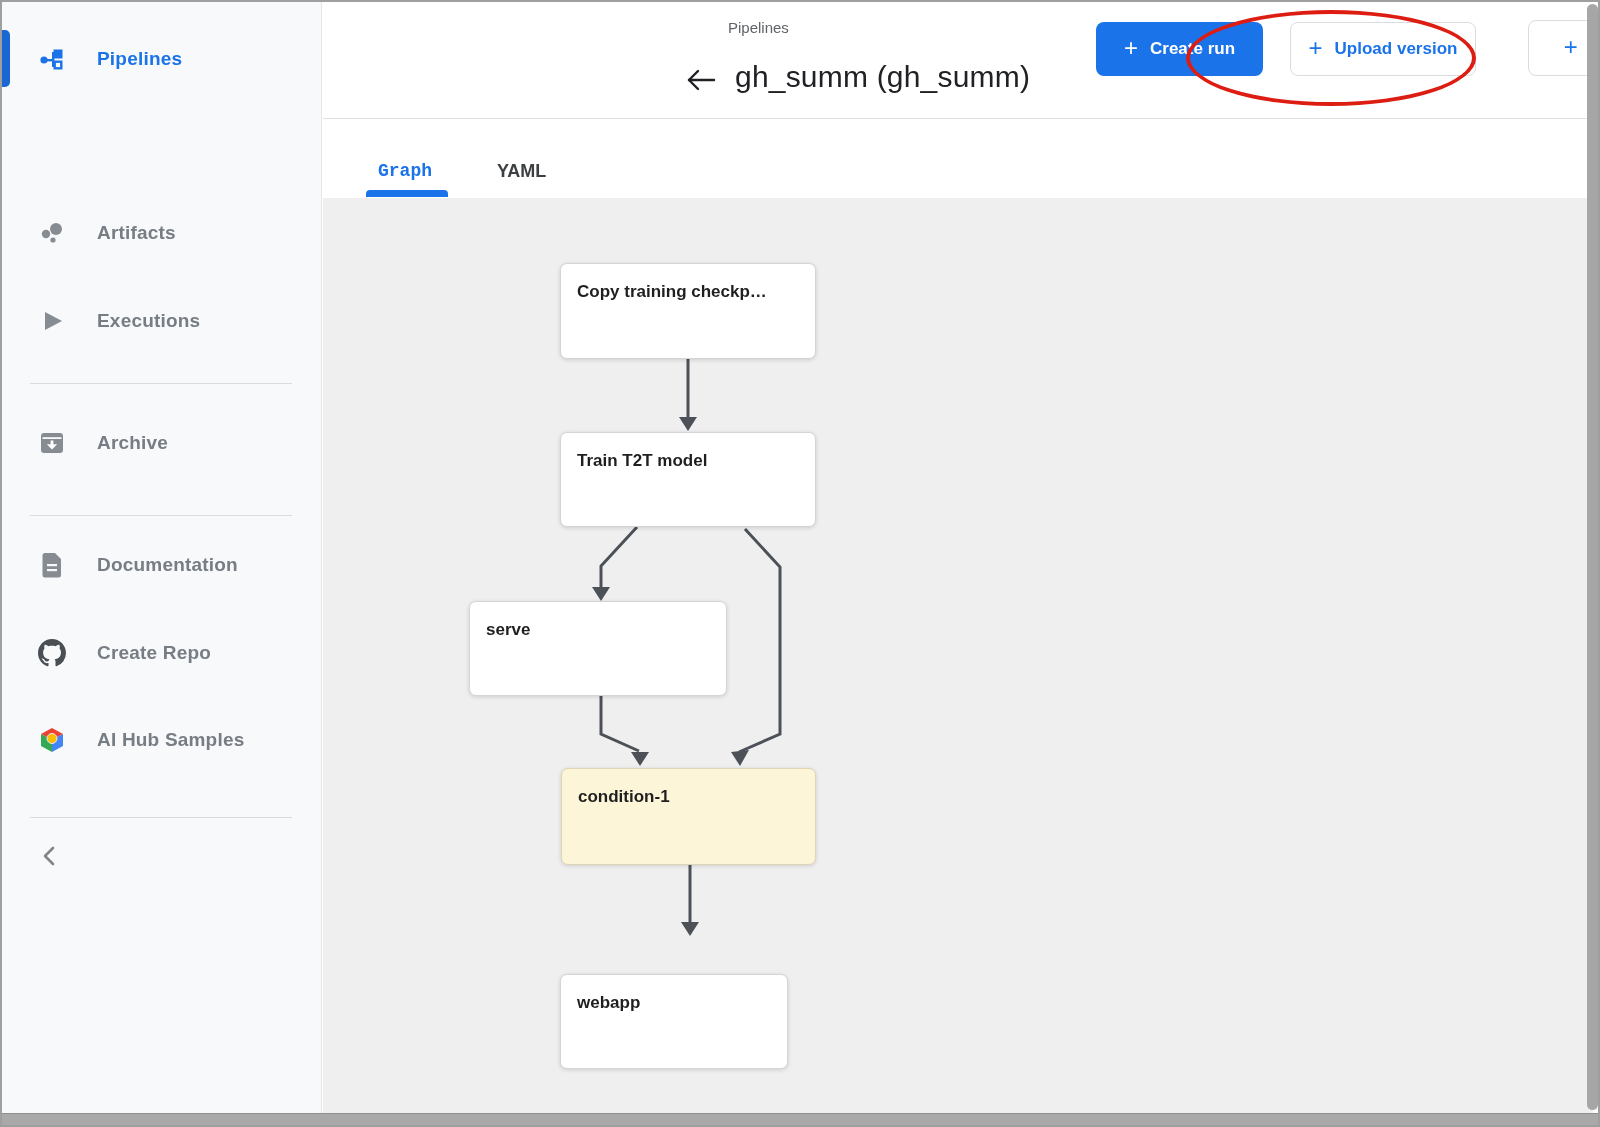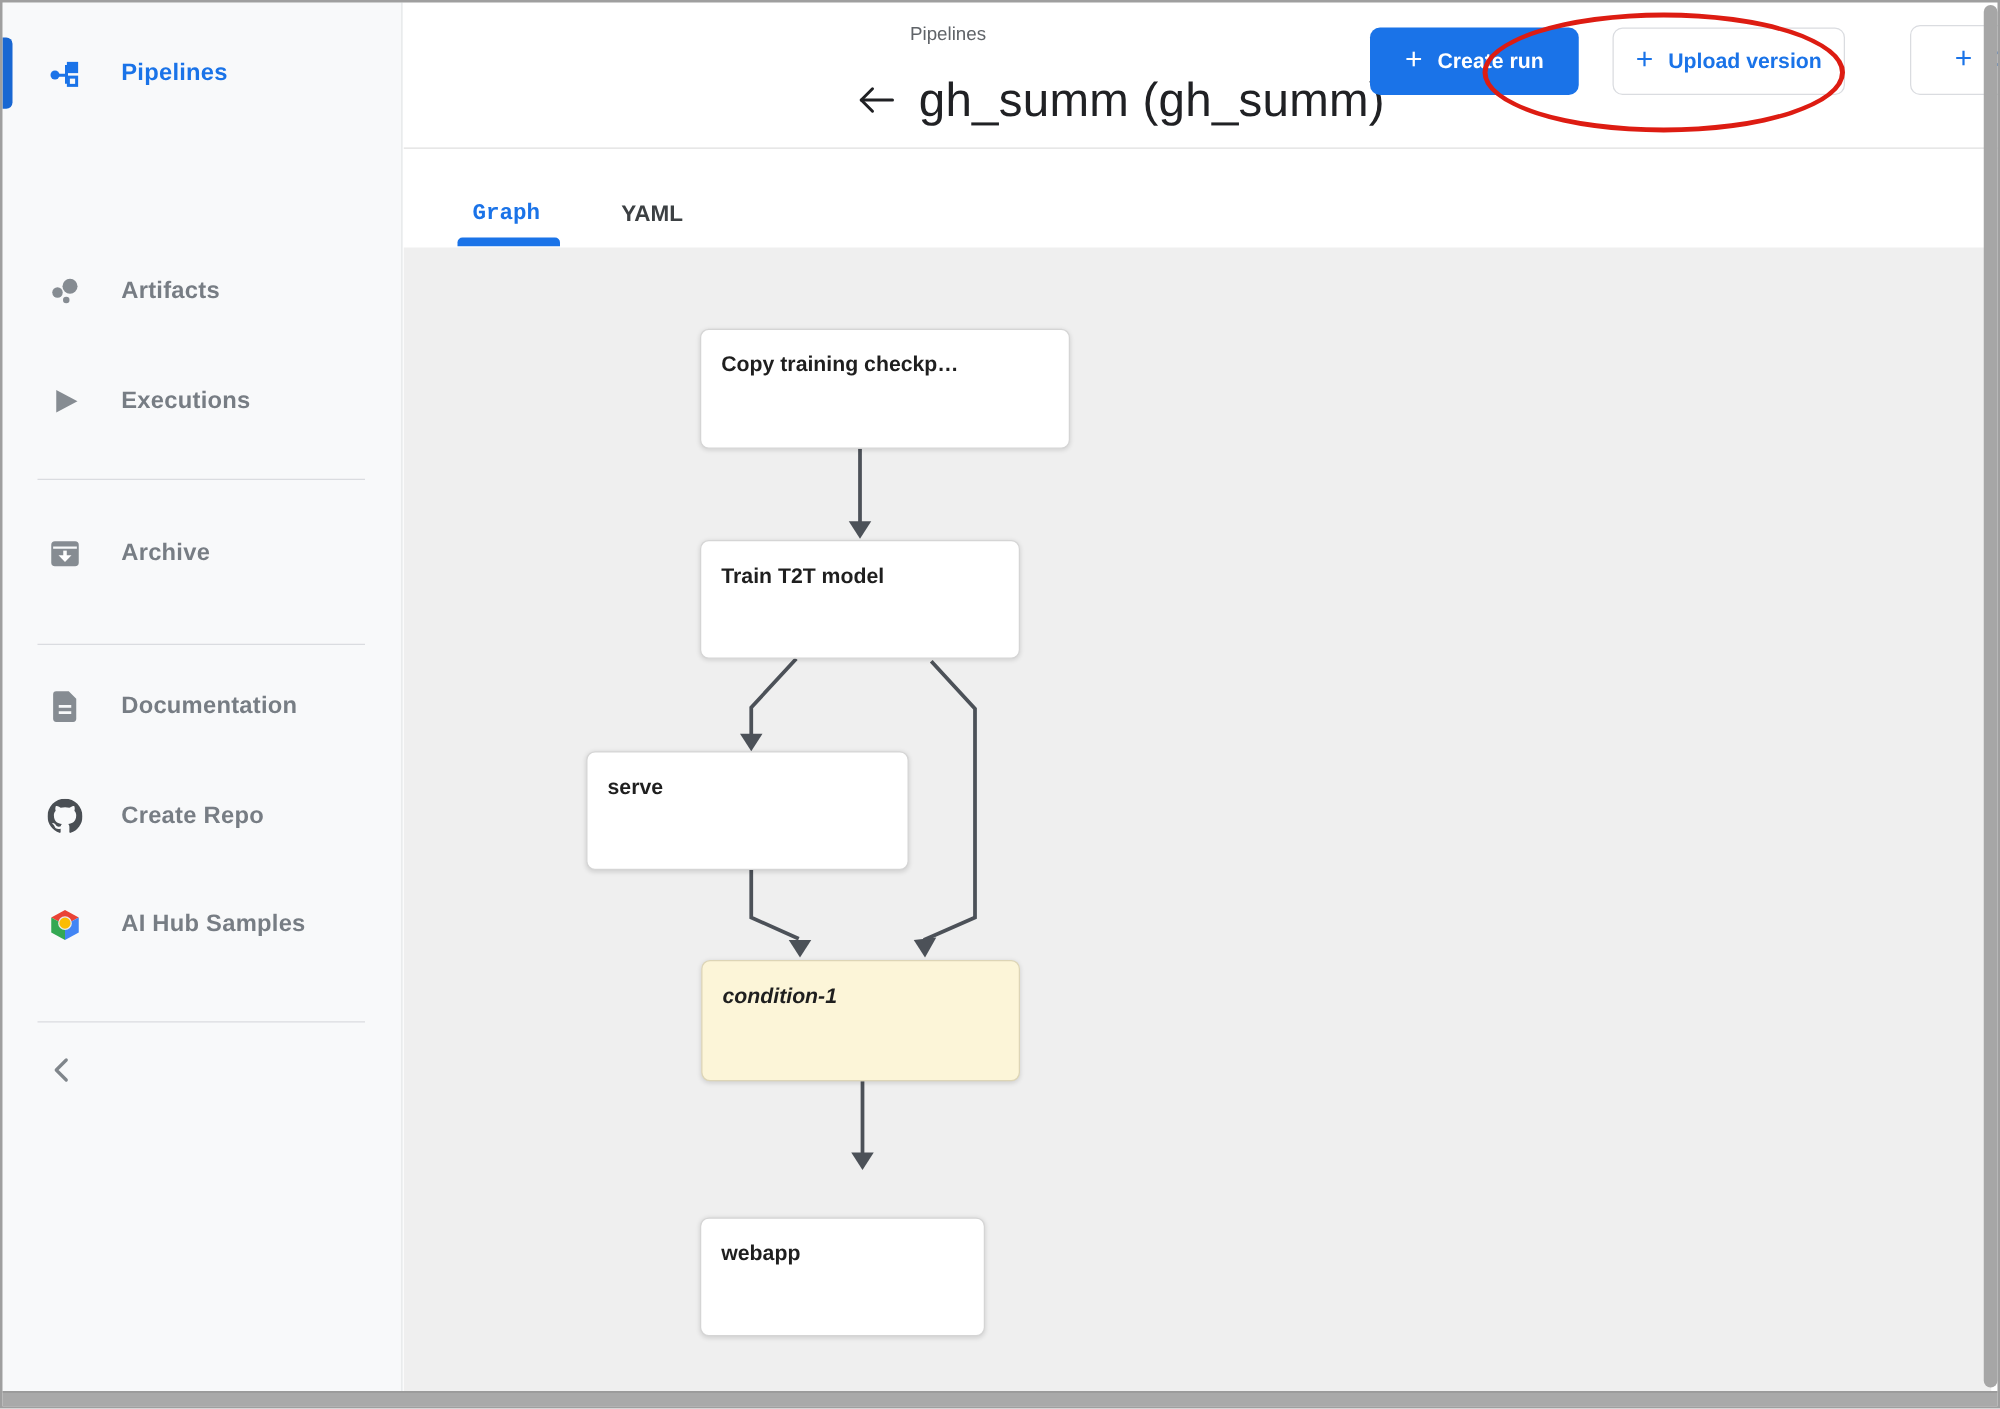--- a/index.html
+++ b/index.html
@@ -16,21 +16,21 @@
   .nav-label.active { color:#1a73e8; }
   .active-pill { position:absolute; left:0; top:28px; width:8px; height:57px; background:#1967d2; border-radius:0 5px 5px 0; }
   .side-divider { position:absolute; left:28px; width:262px; height:1px; background:#dadce0; }
   .ext { display:inline-block; margin-left:10px; position:relative; top:-6px; }
   #collapse-btn { position:absolute; left:32px; top:838px; width:32px; height:32px; cursor:pointer; }
 
   
   #content { position:absolute; left:323px; top:2px; width:1275px; height:1111px; background:#ffffff; }
   #breadcrumb { position:absolute; left:405px; top:17px; font-size:15px; color:#5f6368; }
   #back-arrow { position:absolute; left:362px; top:64px; width:32px; height:28px; cursor:pointer; }
-  #page-title { position:absolute; left:412px; top:58px; font-size:38px; color:#202124; letter-spacing:0.2px; }
+  #page-title { position:absolute; left:412px; top:58px; font-size:30px; color:#202124; letter-spacing:0.2px; }
   .btn { position:absolute; height:54px; border-radius:8px; display:flex; align-items:center; justify-content:center; font-size:17px; font-weight:bold; cursor:pointer; white-space:nowrap; }
   .btn .plus { font-weight:normal; font-size:24px; margin-right:12px; position:relative; top:-1px; }
   #btn-create-run { left:773px; top:20px; width:167px; background:#1a73e8; color:#ffffff; }
   #btn-upload-version { left:967px; top:20px; width:186px; background:#ffffff; color:#1a73e8; border:1px solid #dadce0; }
   #btn-create-experiment { left:1205px; top:18px; width:246px; height:56px; background:#ffffff; color:#1a73e8; border:1px solid #dadce0; }
   #annotation-ellipse { position:absolute; left:1186px; top:10px; width:290px; height:96px; border:4px solid #dd1c12; border-radius:50%; z-index:40; pointer-events:none; }
   #header-divider { position:absolute; left:323px; top:118px; width:1275px; height:1px; background:#e0e0e0; }
 
   
   .tab-label { position:absolute; top:161px; font-size:18px; font-weight:bold; cursor:pointer; }
@@ -214,30 +214,30 @@
       </g>
       <g fill="#4c5158">
         <polygon points="365,233 356,219 374,219"></polygon>
         <polygon points="278,403 269,389 287,389"></polygon>
         <polygon points="417,568 408,554 426,552"></polygon>
         <polygon points="317,568 308,554 326,554"></polygon>
         <polygon points="367,738 358,724 376,724"></polygon>
       </g>
     </svg>
 
-    <div class="node" style="left:237px; top:65px;  width:296px; height:96px;">
+    <div class="node" style="left:237px; top:65px;  width:256px; height:96px;">
       <span>Copy training checkp…</span>
     </div>
     <div class="node" style="left:237px; top:234px; width:256px; height:95px;">
       <span>Train T2T model</span>
     </div>
     <div class="node" style="left:146px; top:403px; width:258px; height:95px;">
       <span>serve</span>
     </div>
-    <div class="node condition" style="left:238px; top:570px; width:255px; height:97px;font-style:italic;">
+    <div class="node condition" style="left:238px; top:570px; width:255px; height:97px;">
       <span>condition-1</span>
     </div>
     <div class="node" style="left:237px; top:776px; width:228px; height:95px;">
       <span>webapp</span>
     </div>
   </div>
 
   <div id="scrollbar-h"></div>
   <div id="scrollbar-v"></div>
   <div class="frame"></div>

